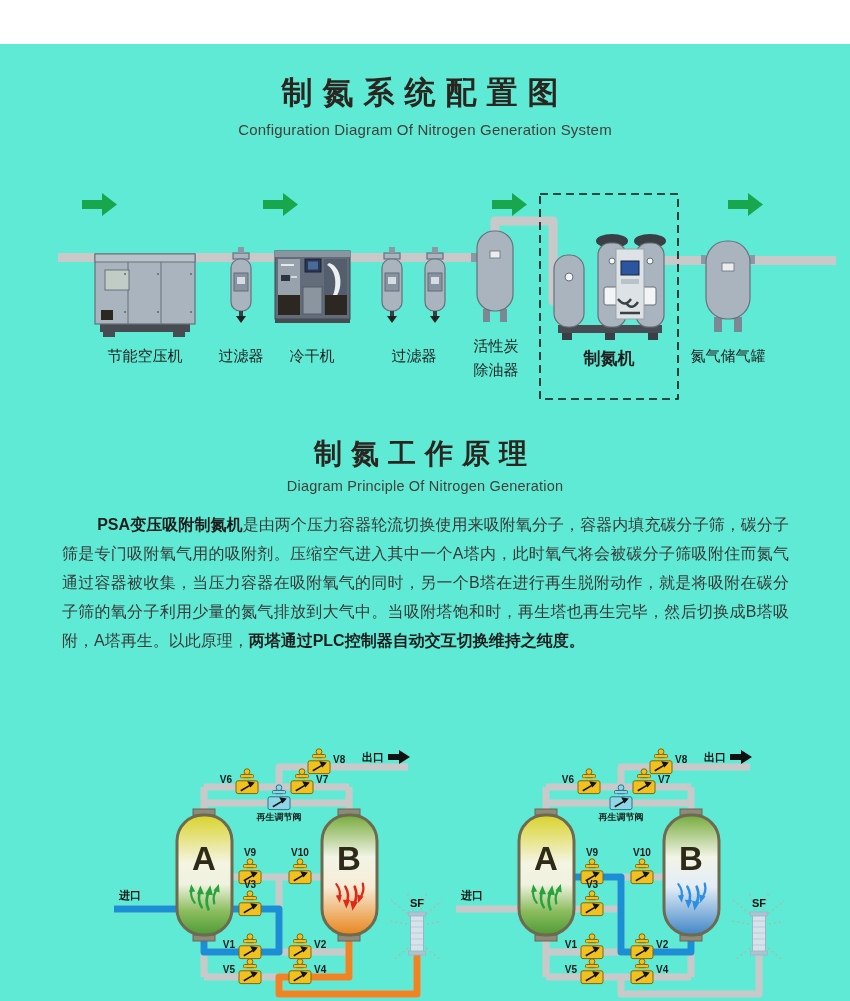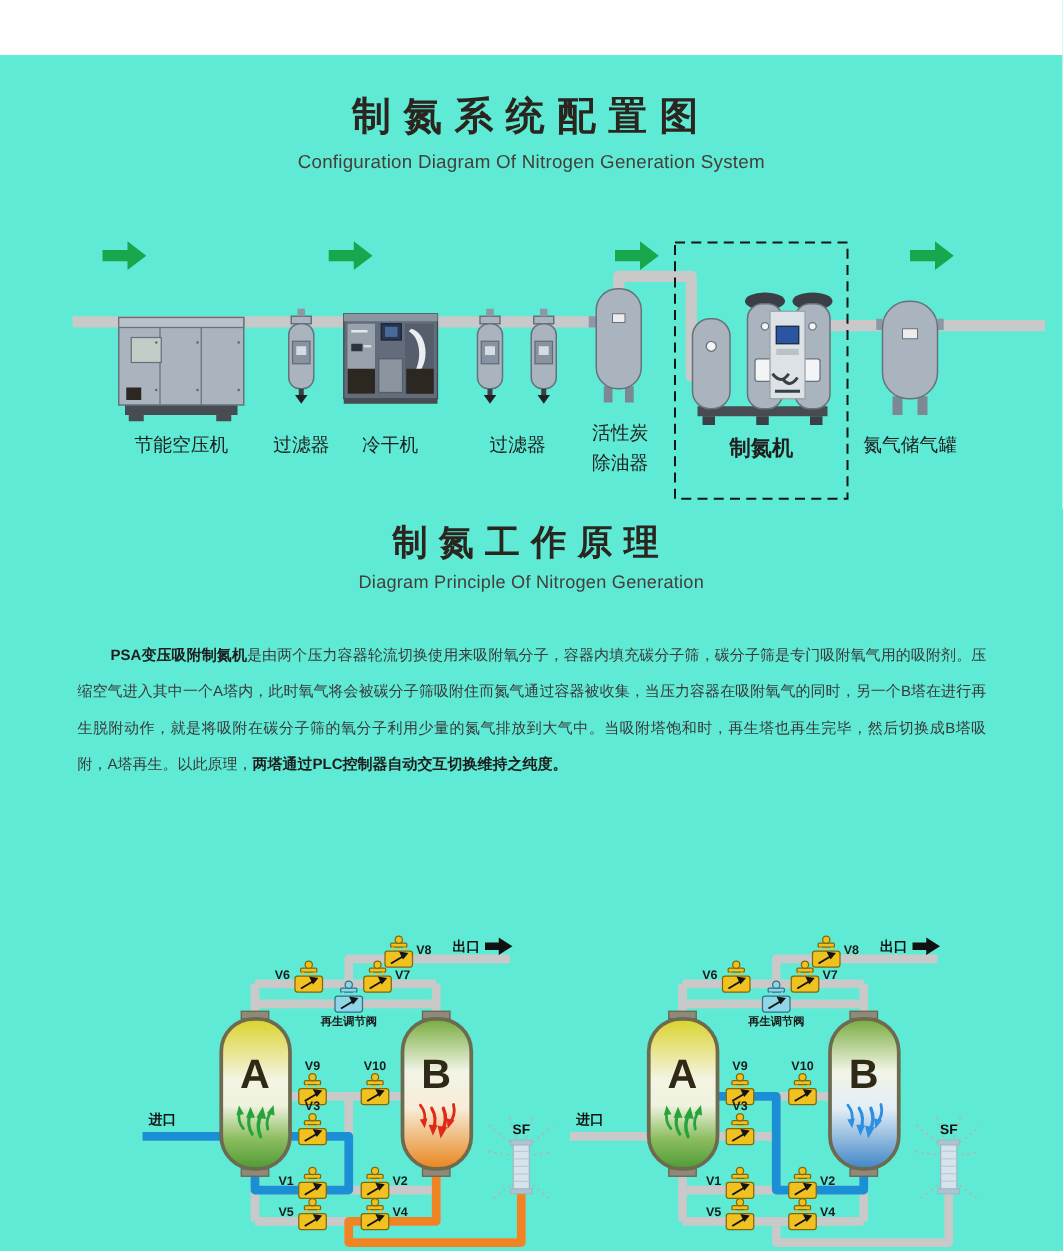--- a/index.html
+++ b/index.html
@@ -2,29 +2,29 @@
 <html style="--title: #2b2520; --green: #18a74d; --pipe: #c9c9c9; --blue: #1b8fd6; --orange: #f08424; --valve-gold: #f1c120; --valve-cyan: #8fd6e6;"><head>
 <meta charset="utf-8">
 <style>
   html,body{margin:0;padding:0;background:#fff;}
   body{font-family:"Liberation Sans","DejaVu Sans",sans-serif;color:#222;}
   .page{position:relative;width:850px;height:1001px;background:#5eead4;overflow:hidden;margin-top:44px;}
 
   
   .hdr{position:absolute;left:0;right:0;text-align:center;}
   .hdr1{top:28px;}
-  .hdr2{top:371px;}
+  .hdr2{top:391px;}
   .cn-title{font-weight:bold;color:var(--title);letter-spacing:10px;}
   .hdr1 .cn-title{font-size:31px;}
   .hdr2 .cn-title{font-size:28px;letter-spacing:9px;}
   .en-sub{font-size:15px;color:#443f3a;margin-top:7px;letter-spacing:.2px;}
   .hdr2 .en-sub{font-size:14.5px;margin-top:5px;}
 
   
-  .para{position:absolute;top:466px;left:62px;width:727px;font-size:12px;line-height:29px;
+  .para{position:absolute;top:466px;left:62px;width:727px;font-size:16px;line-height:29px;
         text-align:justify;color:#3a3a3a;text-indent:2.2em;margin:0;}
   .para b{color:#1d1d1d;}
 
   
   svg{display:block;}
   svg text{font-family:"Liberation Sans","DejaVu Sans",sans-serif;}
   .flow-svg{position:absolute;top:135px;left:0;}
   .diagrams{position:absolute;top:695px;left:112px;display:flex;gap:12px;}
 
   

